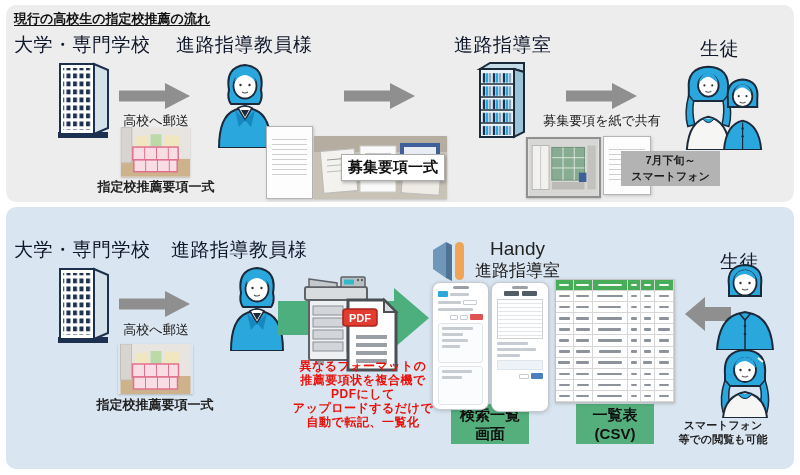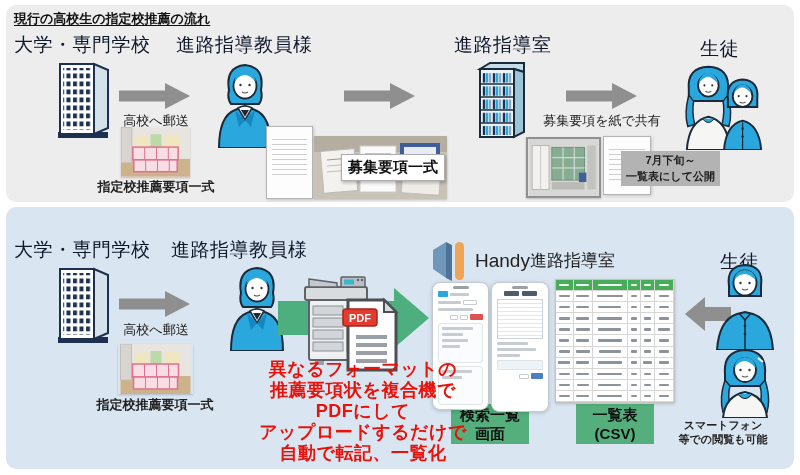--- a/index.html
+++ b/index.html
@@ -14,29 +14,29 @@
           text-decoration:underline;text-underline-offset:2px;white-space:nowrap}
   .entity{position:absolute;font-size:19px;font-weight:400;color:#0f172a;white-space:nowrap;letter-spacing:.5px}
   .cap{position:absolute;font-size:13px;color:#222;text-align:center;white-space:nowrap}
   .cap.b{font-weight:700}
   .taglabel{position:absolute;background:#fff;border:1px solid #adadad;box-shadow:1px 2px 3px rgba(0,0,0,.25);
             display:flex;align-items:center;justify-content:center;font-weight:700;font-size:15px;color:#111;z-index:4}
   .note-gray{position:absolute;background:#b3b3b3;color:#1c1c1c;font-size:11px;font-weight:700;line-height:1.45;
              display:flex;align-items:center;justify-content:center;text-align:center;white-space:pre-line;z-index:4}
   .glabel{position:absolute;background:#54af7c;color:#101010;font-weight:700;font-size:15px;line-height:1.3;
           display:flex;align-items:center;justify-content:center;text-align:center;white-space:pre-line}
-  .highlight{position:absolute;color:#e8120b;font-weight:700;font-size:18px;line-height:1.17;text-align:center;
+  .highlight{position:absolute;color:#e8120b;font-weight:700;font-size:12px;line-height:1.17;text-align:center;
              white-space:pre-line;letter-spacing:.5px;z-index:6}
   .smnote{position:absolute;font-size:11px;font-weight:600;color:#222;text-align:center;white-space:pre-line;line-height:1.25}
   .doc-sheet{position:absolute;background-color:#fdfdfd;border:1px solid #b5b5b5;box-shadow:1px 1px 3px rgba(0,0,0,.18);
              background-image:repeating-linear-gradient(to bottom,transparent 0 4px,#cfcfcf 4px 5px);
              background-repeat:no-repeat;background-position:5px 8px;background-size:calc(100% - 10px) 62%}
   .photo{position:absolute;display:block;box-shadow:0 1px 2px rgba(0,0,0,.2)}
   .handy{position:absolute;display:flex;align-items:center;gap:7px}
-  .handy .txt{display:flex;flex-direction:row;align-items:flex-end}
+  .handy .txt{display:flex;flex-direction:column;align-items:center}
   .handy .name{font-size:19px;font-weight:500;color:#222;line-height:1.15}
   .handy .sub{font-size:17px;font-weight:500;color:#222;white-space:nowrap}
   .phone{position:absolute;background:#fff;border:1.5px solid #c5cad0;border-radius:8px;box-shadow:0 1px 4px rgba(0,0,0,.18);
          padding:8px 5px 4px;display:flex;flex-direction:column;gap:3px;overflow:hidden;z-index:3}
   .phone::before{content:"";position:absolute;top:3px;left:50%;transform:translateX(-50%);width:16px;height:2.5px;background:#9aa0a6;border-radius:2px}
   .prow{display:flex;gap:2px;align-items:center}
   .pbar{display:block;height:3px;background:#c7ccd2;border-radius:1px}
   .pout{display:block;height:5px;border:1px solid #c7ccd2;border-radius:1px}
   .plogo{display:block;width:10px;height:6px;background:#2aa7dd;border-radius:1px}
   .ptab{display:block;width:15px;height:5px;background:#525c66;border-radius:1px}
@@ -193,21 +193,21 @@
       <line x1="25" y1="20" x2="60" y2="20" stroke="#dfe9e2"></line>
         <line x1="25" y1="31" x2="60" y2="31" stroke="#dfe9e2"></line>
       <line x1="37" y1="9" x2="37" y2="44" stroke="#dfe9e2"></line>
         <line x1="49" y1="9" x2="49" y2="44" stroke="#dfe9e2"></line>
       <rect x="25" y="46" width="35" height="8" fill="#bcbab6"></rect>
       <rect x="63" y="7" width="9" height="47" fill="#c4c2be"></rect>
       <rect x="54" y="36" width="8" height="10" fill="#3f5f9a"></rect>
     </svg>
     <div class="doc-sheet" style="left:597px;top:131px;width:48px;height:59px"></div>
     <div class="note-gray" style="left:615px;top:146px;width:99px;height:35px">7月下旬～
-一覧表にして公開</div>
+スマートフォン</div>
   </section>
 
   <section class="panel panel-digital">
 
     <div class="entity" style="left:8px;top:30px">大学・専門学校</div>
     <div class="entity" style="left:165px;top:30px">進路指導教員様</div>
     <div class="entity" style="left:714px;top:42px">生徒</div>
 
     <div class="handy" style="left:426px;top:30px">
       <svg width="36" height="46" viewBox="0 0 36 46">

